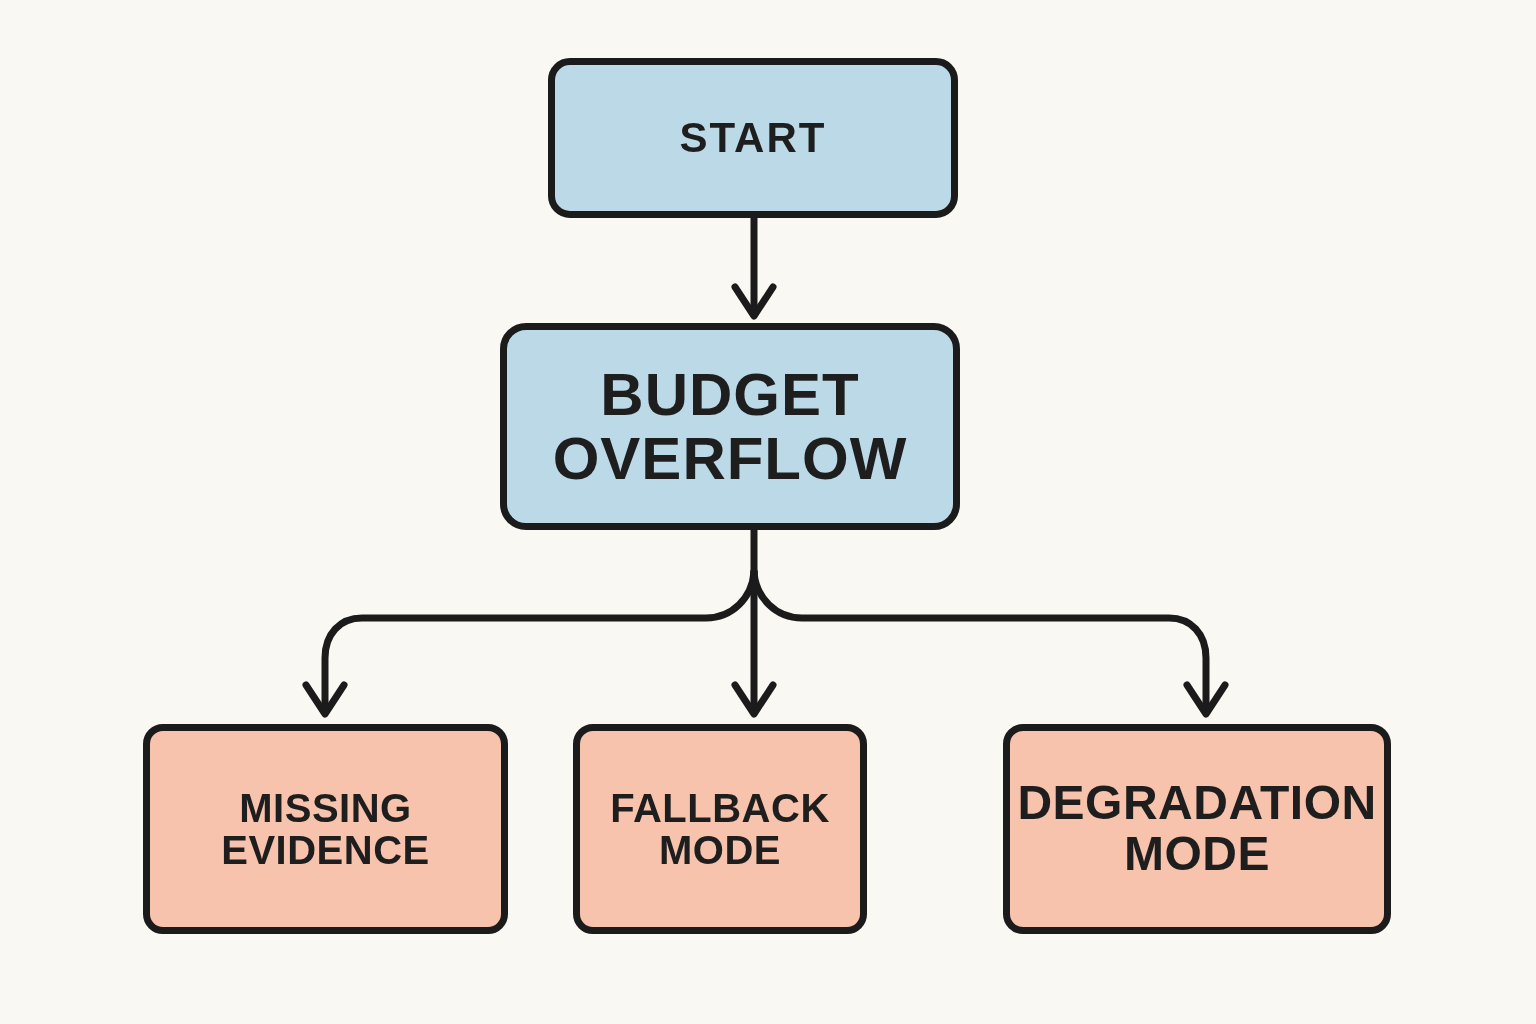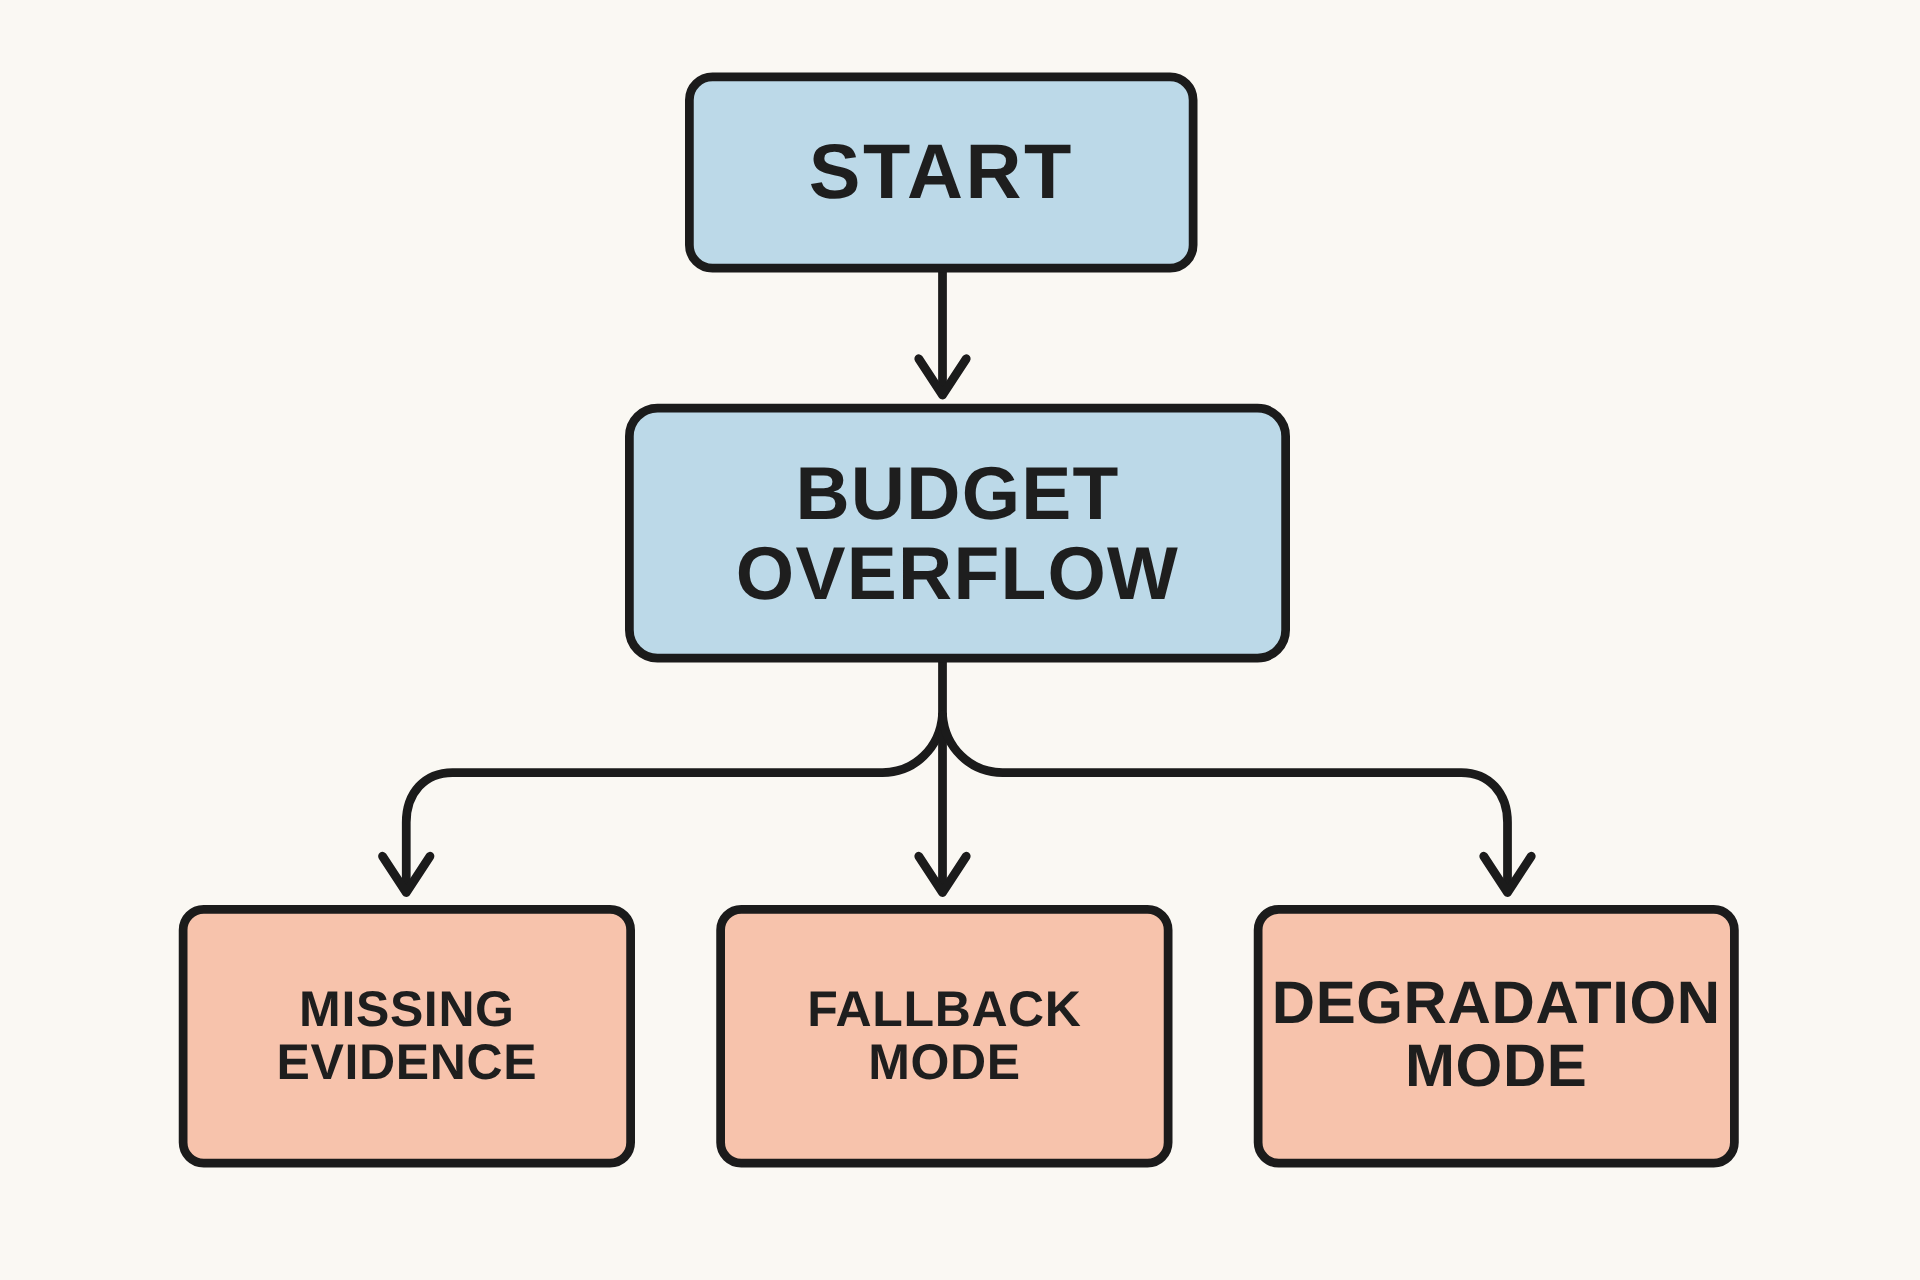--- a/index.html
+++ b/index.html
@@ -47,45 +47,45 @@
     text-transform: uppercase;
     user-select: none;
   }
 
   .node-start {
     left: 548px;
     top: 58px;
     width: 410px;
     height: 160px;
     background: #bcd9e8;
-    font-size: 62px;
+    font-size: 42px;
     letter-spacing: 2px;
   }
 
   .node-decision {
     left: 500px;
     top: 323px;
-    width: 532px;
+    width: 460px;
     height: 207px;
     background: #bcd9e8;
     font-size: 60px;
     letter-spacing: 1px;
     border-radius: 26px;
   }
 
   .node-leaf {
     top: 724px;
     height: 210px;
     background: #f7c3ac;
     font-size: 40px;
     border-radius: 20px;
   }
 
   .node-leaf-1 { left: 143px;  width: 365px; }
-  .node-leaf-2 { left: 573px;  width: 365px; }
+  .node-leaf-2 { left: 573px;  width: 294px; }
   .node-leaf-3 { left: 1003px; width: 388px; font-size: 48px; }
 
   .node-label {
     display: block;
     padding: 0 10px;
     white-space: pre-line;
   }
 </style>
 </head>
 <body>

